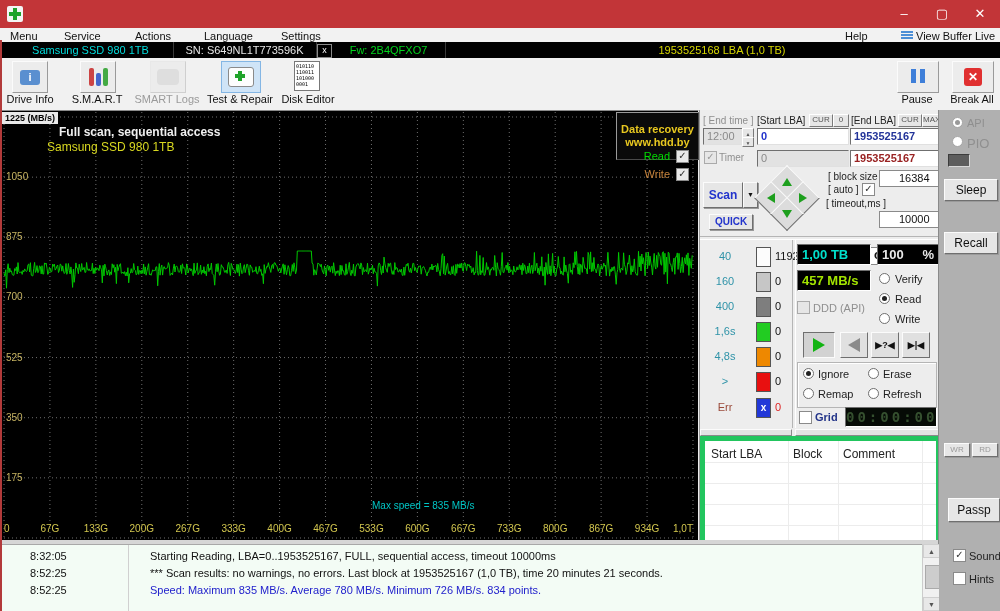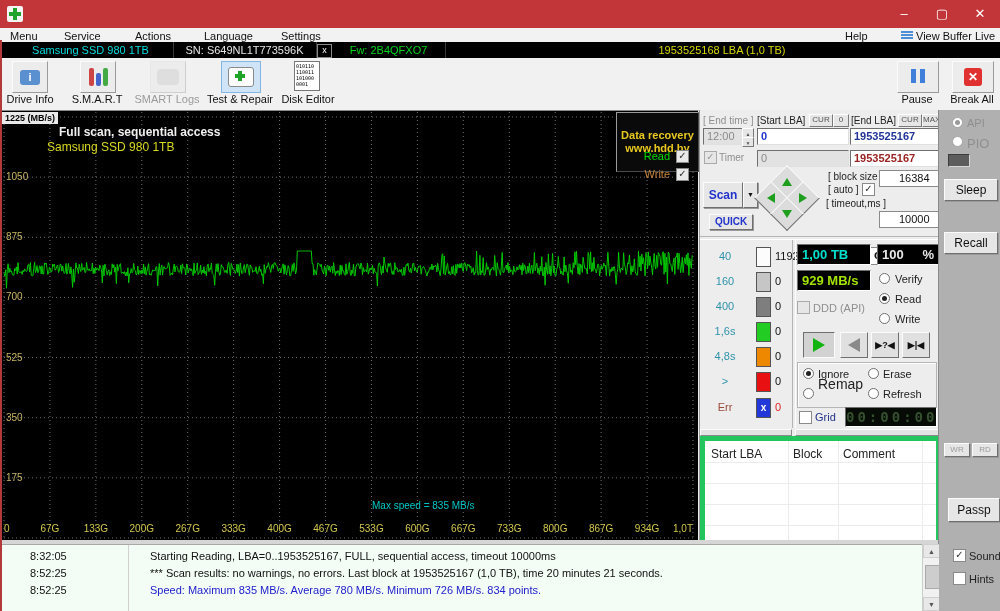--- a/index.html
+++ b/index.html
@@ -41,21 +41,21 @@
            font-size:5px;line-height:6px;padding:1px;color:#000;overflow:hidden}
   .pbars i{display:inline-block;width:5px;height:14px;background:#3f7fd9;margin:0 2px}
   .redx{width:18px;height:18px;background:#e03030;border-radius:3px;color:#fff;font-weight:bold;
         font-size:12px;text-align:center;line-height:18px}
   
   .graph{left:0;top:110px;width:698px;height:430px;background:#000;border-top:1px solid #8a8a8a}
   .ymaxbox{left:2px;top:112px;background:#e9e9e9;color:#000;font-size:9px;font-weight:bold;padding:1px 3px}
   .gtitle{left:59px;top:125px;color:#f0f0f0;font-weight:bold;font-size:12px}
   .gsub{left:47px;top:140px;color:#d8d820;font-size:12px}
   .wmark{left:616px;top:112px;width:81px;background:#0a0a0a;border:1px solid;border-color:#9a9a9a #4a4a4a #4a4a4a #9a9a9a;
-         color:#e8c820;font-weight:bold;font-size:11px;line-height:13px;text-align:center;padding:16px 0}
+         color:#e8c820;font-weight:bold;font-size:11px;line-height:13px;text-align:center;padding:10px 0}
   .legtxt{font-size:11px;text-align:right;width:34px}
   .cb{width:11px;height:11px;background:#fff;border:1px solid #8a8a8a;font-size:10px;line-height:10px;
       text-align:center;color:#333}
   .cb.on::after{content:"✓"}
   .cb.dis{background:#e6e6e6;color:#999;border-color:#aaa}
   .anno{left:372px;top:500px;color:#00c6c6;font-size:10px}
   
   .rpanel{left:699px;top:110px;width:239px;height:430px;background:#ededed;border-left:1px solid #9a9a9a}
   .lab{font-size:10px;color:#222;white-space:nowrap}
   .lab.dis{color:#8f8f8f}
@@ -308,21 +308,21 @@
 <div class="abs bincount" style="left:775px;top:375px">0</div>
 <div class="abs binlab" style="left:698px;top:401px;color:#9a4a3a">Err</div>
 <div class="abs binblock" style="left: 756px; top: 398px; color: rgb(255, 255, 255); font-size: 10px; font-weight: bold; text-align: center; line-height: 17px; background: rgb(34, 56, 216);">x</div>
 <div class="abs bincount" style="left:775px;top:401px;color:#dd2222">0</div>
 <div class="abs" style="left:792px;top:240px;width:2px;height:188px;border-left:1px solid #b5b5b5;border-right:1px solid #fff"></div>
 
 <div class="abs lcd" style="left:797px;top:244px;width:64px;color:#00e0cc">1,00 TB</div>
 <div class="abs lcd" style="left:877px;top:244px;width:52px;color:#e8e8e8">
   <span>100</span>
   <span style="float:right">%</span></div>
-<div class="abs lcd" style="left:797px;top:270px;width:64px;color:#a2e400">929 MB/s</div>
+<div class="abs lcd" style="left:797px;top:270px;width:64px;color:#a2e400">457 MB/s</div>
 <div class="abs radio" style="left:879px;top:273px"></div>
 <div class="abs lab" style="left:895px;top:273px;font-size:11px">Verify</div>
 <div class="abs radio sel2" style="left:879px;top:293px"></div>
 <div class="abs lab" style="left:895px;top:293px;font-size:11px">Read</div>
 <div class="abs radio" style="left:879px;top:313px"></div>
 <div class="abs lab" style="left:895px;top:313px;font-size:11px">Write</div>
 <div class="abs cb dis" style="left:797px;top:301px"></div>
 <div class="abs lab dis" style="left:813px;top:302px;font-size:11px">DDD (API)</div>
 
 <div class="abs pbtn sunk" style="left:803px;top:332px;width:30px;height:24px">
@@ -333,26 +333,26 @@
   </div>
 <div class="abs pbtn" style="left:871px;top:332px;width:26px;height:24px">▶?◀</div>
 <div class="abs pbtn" style="left:902px;top:332px;width:26px;height:24px">▶|◀</div>
 
 <div class="abs gbox" style="left:797px;top:362px;width:138px;height:44px"></div>
 <div class="abs radio sel2" style="left:803px;top:368px"></div>
 <div class="abs lab" style="left:818px;top:368px;font-size:11px">Ignore</div>
 <div class="abs radio" style="left:868px;top:368px"></div>
 <div class="abs lab" style="left:883px;top:368px;font-size:11px">Erase</div>
 <div class="abs radio" style="left:803px;top:388px"></div>
-<div class="abs lab" style="left:818px;top:376px;font-size:14px">Remap</div>
+<div class="abs lab" style="left:818px;top:388px;font-size:11px">Remap</div>
 <div class="abs radio" style="left:868px;top:388px"></div>
 <div class="abs lab" style="left:883px;top:388px;font-size:11px">Refresh</div>
 
 <div class="abs cb" style="left:799px;top:411px"></div>
-<div class="abs lab" style="left:815px;top:411px;font-weight:normal;color:#223388;font-size:11px">Grid</div>
+<div class="abs lab" style="left:815px;top:411px;font-weight:bold;color:#223388;font-size:11px">Grid</div>
 <div class="abs digclock" style="left:845px;top:407px;width:90px">00:00:00</div>
 
 <div class="abs sepbar" style="left:700px;top:429px;width:90px;height:5px"></div>
 <div class="abs sepbar" style="left:795px;top:429px;width:143px;height:5px"></div>
 <div class="abs dtable">
   <div class="abs th" style="left:6px;top:6px">Start LBA</div>
   <div class="abs th" style="left:88px;top:6px">Block</div>
   <div class="abs th" style="left:138px;top:6px">Comment</div>
   <div class="abs vline" style="left:83px;top:0;height:104px"></div>
   <div class="abs vline" style="left:133px;top:0;height:104px"></div>

